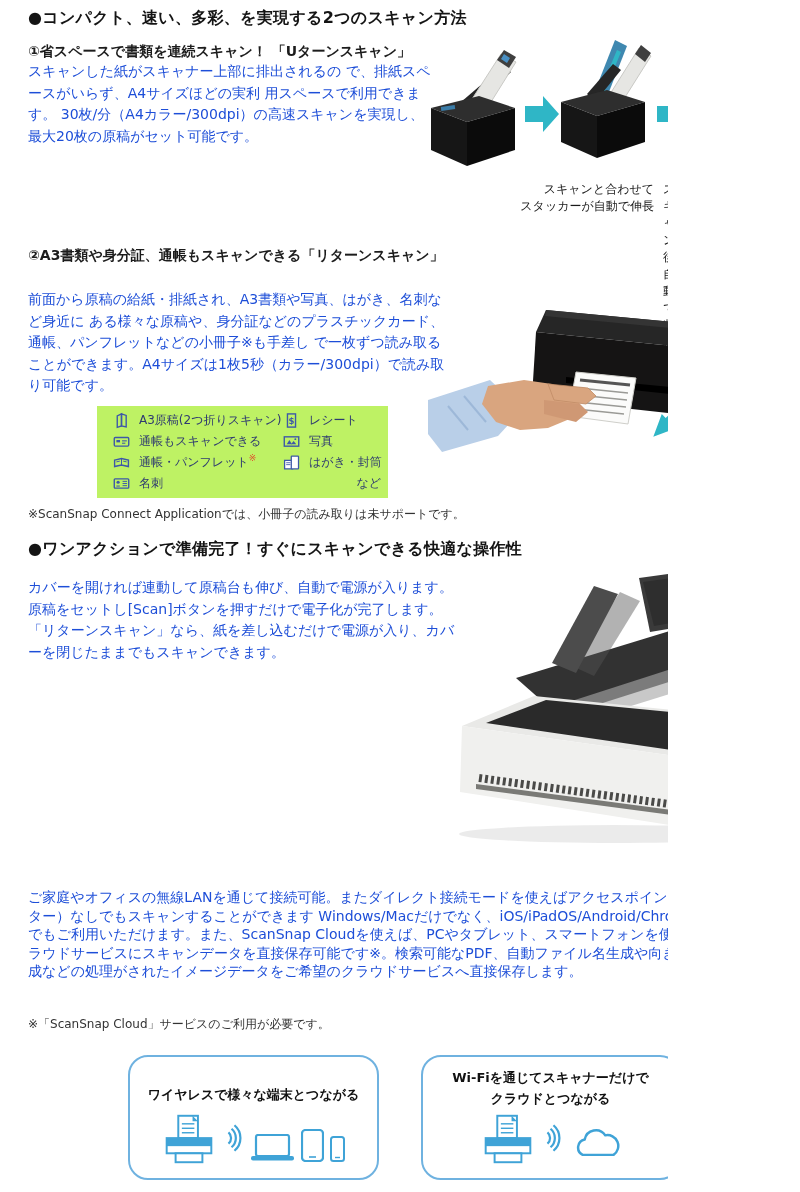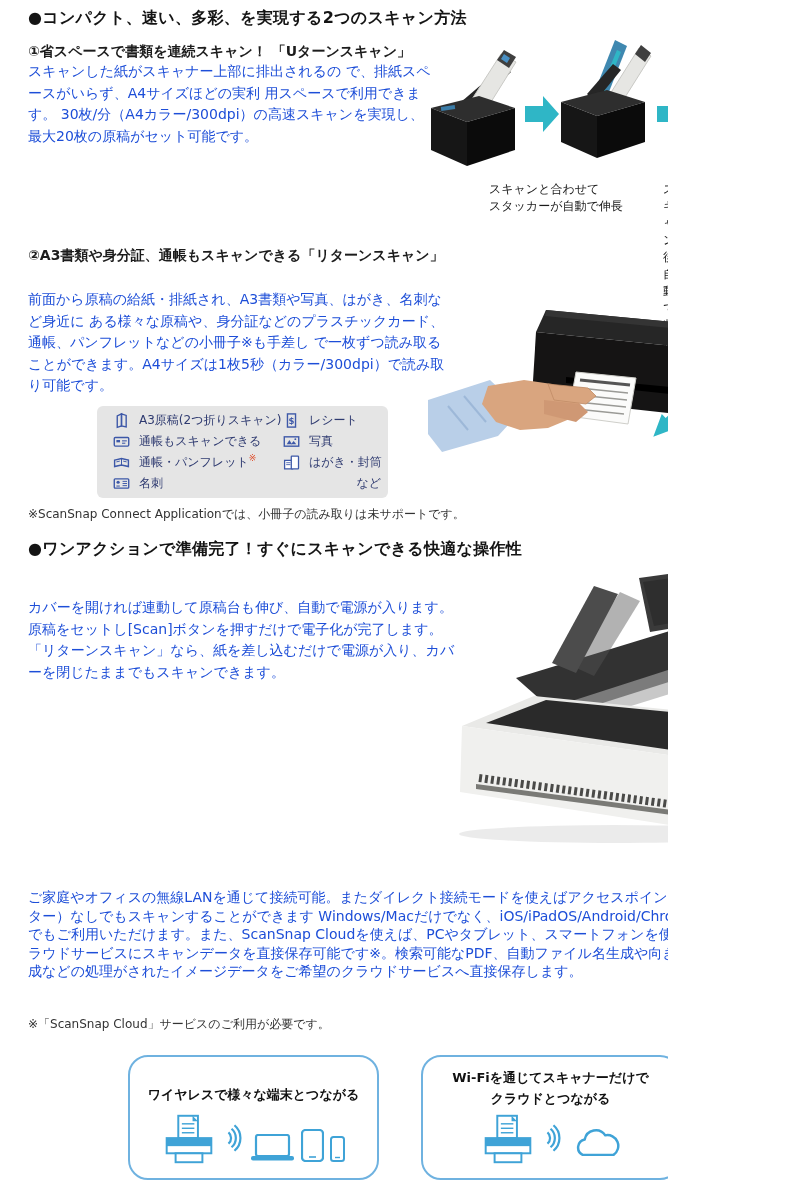--- a/index.html
+++ b/index.html
@@ -2,24 +2,24 @@
 <html><head>
 <meta charset="utf-8">
 <style>
   html,body{margin:0;padding:0;background:#fff;}
   .page{position:relative;width:668px;height:1192px;background:#ffffff;overflow:hidden;
         font-family:"DejaVu Sans","Liberation Sans",sans-serif;color:#333;}
   .abs{position:absolute;}
   .h1{font-size:16px;font-weight:bold;color:#141414;letter-spacing:0.3px;}
   .sub{font-size:14px;font-weight:bold;color:#1c1c1c;line-height:21px;}
   .body-text{font-size:14px;line-height:21.5px;color:#1d4ed8;word-break:break-all;}
-  .pre{white-space:pre-line;margin-top:20px;}
+  .pre{white-space:pre-line;}
   .note{font-size:12px;color:#333;}
   .caption{font-size:12px;line-height:17px;color:#1a1a1a;white-space:pre-line;}
-  .mediabox{background:#e5e5e5;border-radius:6px;display:flex;padding:4px 0 0 16px;box-sizing:border-box;}
+  .mediabox{background:#bef264;border-radius:0;display:flex;padding:4px 0 0 16px;box-sizing:border-box;}
   .mcol{display:flex;flex-direction:column;}
   .mcol.left{width:170px;}
   .mcol.right{width:100px;}
   .mrow{display:flex;align-items:center;height:21px;gap:9px;}
   .mlabel{font-size:12px;color:#2e3a70;white-space:nowrap;}
   .redmark{color:#e0502e;font-size:9px;vertical-align:super;line-height:1;}
   .etc-row{justify-content:flex-end;padding-right:2px;}
   .card{border:2px solid #6fb2e0;border-radius:20px;box-sizing:border-box;background:#fff;}
   .card-title{font-size:13px;font-weight:bold;color:#111;text-align:center;line-height:21px;white-space:pre-line;}
   .icon-row{display:flex;align-items:flex-end;justify-content:center;gap:6px;}
@@ -74,21 +74,21 @@
         <polygon points="34,46 93,24 101,30 46,56" fill="#dcdcd8"></polygon>
         <rect x="66" y="28" width="8" height="4" fill="#4a90c4" transform="rotate(-20 70 30)"></rect>
         <polygon points="0,46 44,36 96,48 48,62" fill="#2e2e2e"></polygon>
         <polygon points="8,47 44,39 84,48 46,58" fill="#1a1a1a"></polygon>
         <polygon points="0,46 48,62 48,102 0,86" fill="#161616"></polygon>
         <polygon points="48,62 96,48 96,86 48,102" fill="#0b0b0b"></polygon>
       </g>
     </svg>
   </div>
 
-  <div class="abs caption" style="left:489px;top:181px;width:165px;text-align:left;">スキャンと合わせて
+  <div class="abs caption" style="left:489px;top:181px;width:165px;text-align:right;">スキャンと合わせて
 スタッカーが自動で伸長</div>
   <div class="abs caption" style="left:663px;top:181px;">スキャン後
 自動で収納</div>
 
   <div class="abs sub" style="left:28px;top:245px;width:416px;">②A3書類や身分証、通帳もスキャンできる「リターンスキャン」</div>
   <div class="abs body-text" style="left:28px;top:289px;width:418px;">前面から原稿の給紙・排紙され、A3書類や写真、はがき、名刺など身近に ある様々な原稿や、身分証などのプラスチックカード、通帳、パンフレットなどの小冊子※も手差し で一枚ずつ読み取ることができます。A4サイズは1枚5秒（カラー/300dpi）で読み取り可能です。</div>
 
   <div class="abs" style="left:428px;top:282px;">
     <svg width="372" height="196" viewBox="0 0 372 196">
       <polygon points="118,28 350,50 344,74 108,50" fill="#262626"></polygon>

